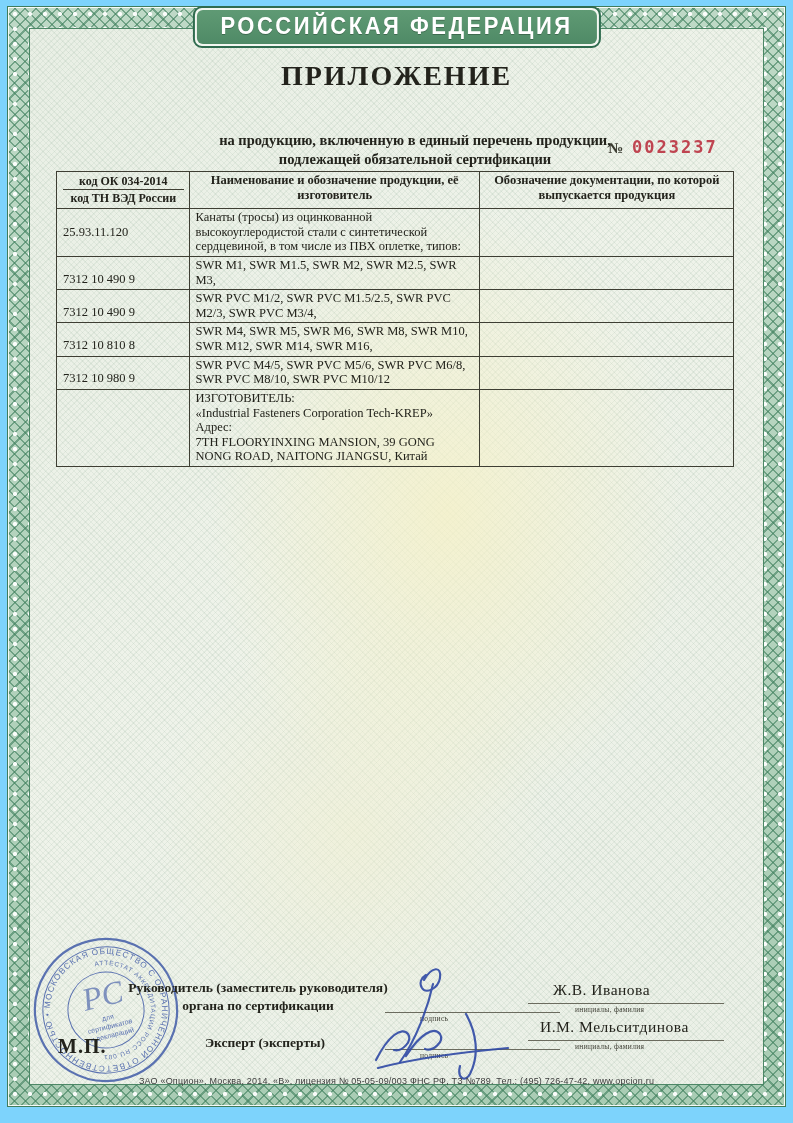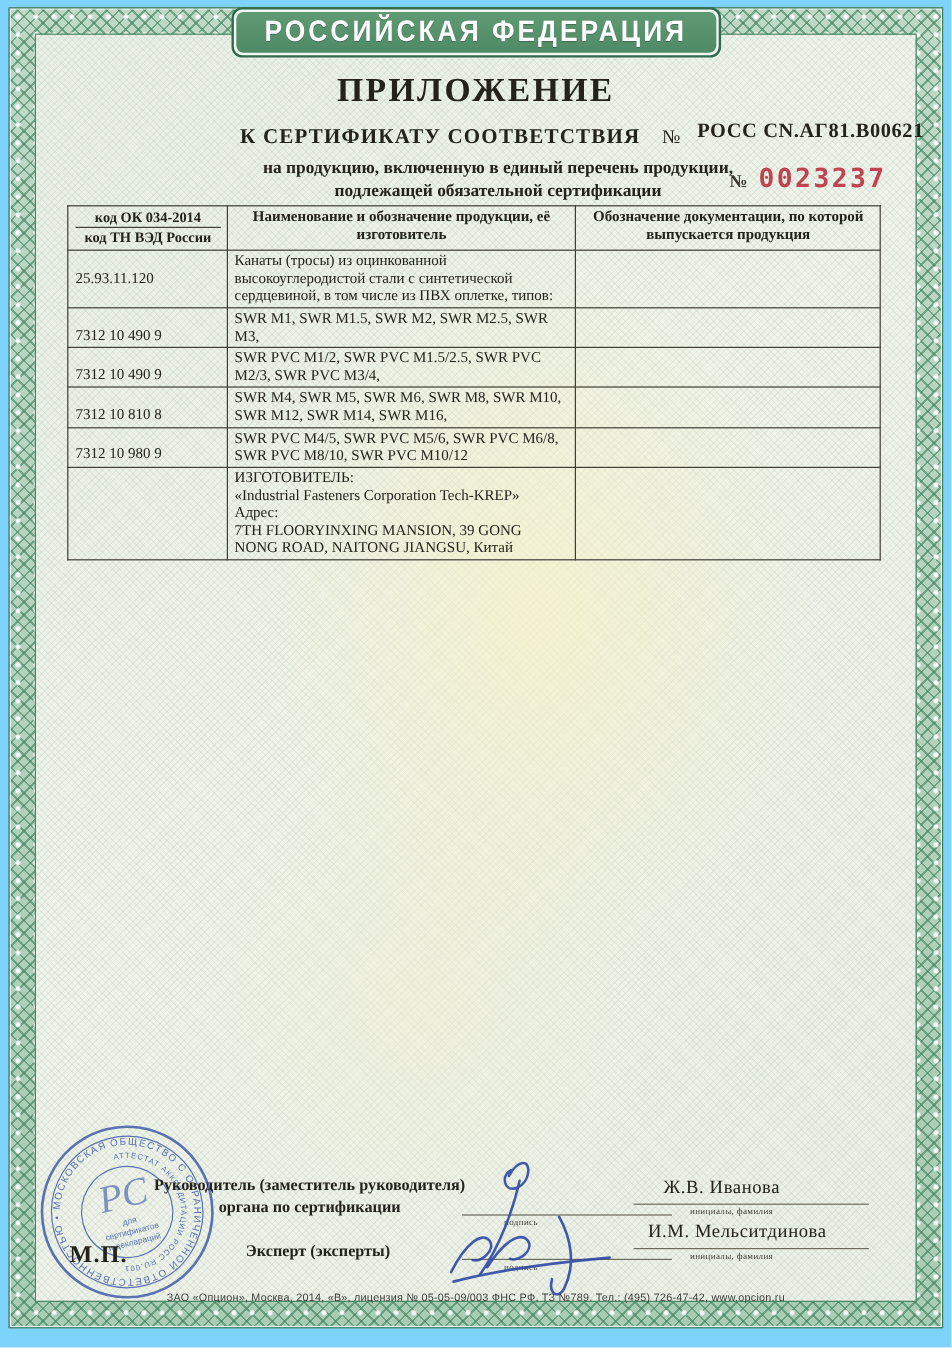--- a/index.html
+++ b/index.html
@@ -33,21 +33,21 @@
   .title{position:absolute;left:0;right:0;top:60px;text-align:center;font-weight:bold;
     font-size:28px;letter-spacing:2px;margin:0;}
   .cert-line{position:absolute;left:200px;top:103px;white-space:nowrap;}
   .cert-line .sub{font-weight:bold;font-size:17.5px;letter-spacing:1px;}
   .cert-line .nosign{font-size:16px;margin-left:14px;}
   .cert-line .certnum{font-weight:bold;font-size:17px;margin-left:10px;position:relative;top:-5px;letter-spacing:.5px;}
   .desc{position:absolute;left:135px;top:131px;width:560px;text-align:center;
     font-weight:bold;font-size:14.5px;line-height:1.3;}
   .blank-number{position:absolute;left:608px;top:137px;white-space:nowrap;}
   .blank-number .sign{font-size:15px;font-weight:bold;color:#3a3a30;}
-  .blank-number .red{font-family:"DejaVu Sans Mono",monospace;font-weight:600;font-size:22px;
+  .blank-number .red{font-family:"DejaVu Sans Mono",monospace;font-weight:600;font-size:17px;
     letter-spacing:2px;margin-left:5px;}
 
   
   table.products{position:absolute;left:56px;top:171px;width:678px;border-collapse:collapse;
     font-size:12.5px;line-height:1.17;}
   table.products th, table.products td{border:1px solid #3e3e33;padding:1px 5px 2px 6px;vertical-align:top;}
   th.c1{width:126px;padding:0;font-size:12px;}
   th.c1 div{padding:1px 2px;}
   th.c1 div.second{border-top:1px solid #3e3e33;}
   th.c2{width:295px;font-size:12.5px;}
@@ -94,25 +94,20 @@
   <div class="paper"></div>
 
   <div class="banner">
     <div class="banner-inner">
       <span>РОССИЙСКАЯ ФЕДЕРАЦИЯ</span>
     </div>
   </div>
 
   <h1 class="title">ПРИЛОЖЕНИЕ</h1>
 
-  <div class="cert-line">
-    <span class="sub">К СЕРТИФИКАТУ СООТВЕТСТВИЯ</span>
-    <span class="nosign">№</span>
-    <span class="certnum">РОСС CN.АГ81.В00621</span>
-  </div>
 
   <div class="desc">
     <div>на продукцию, включенную в единый перечень продукции,</div>
     <div>подлежащей обязательной сертификации</div>
   </div>
 
   <div class="blank-number">
     <span class="sign">№</span>
     <span class="red" id="serial-red" style="color: rgb(191, 68, 80);">0023237</span>
   </div>

